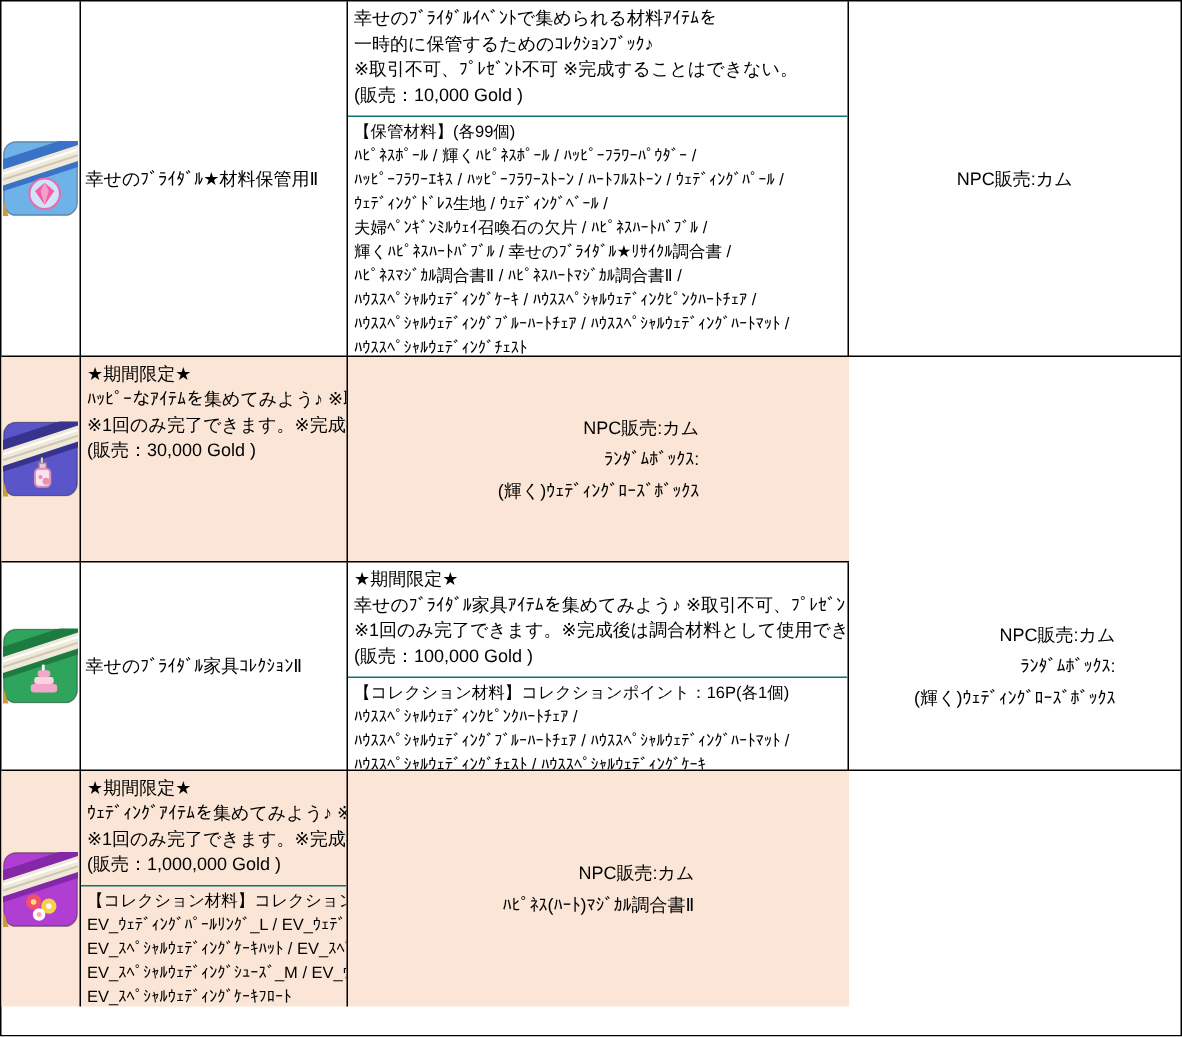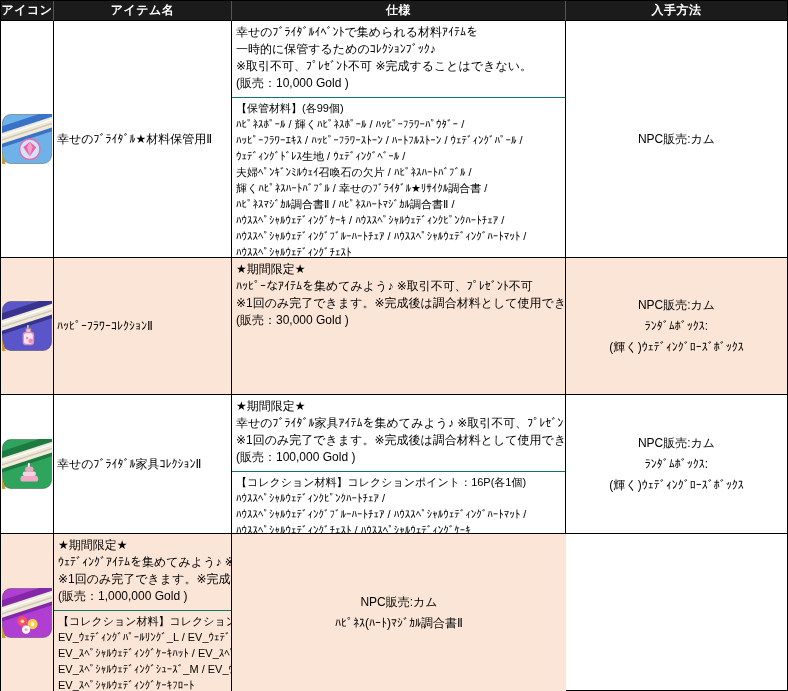--- a/index.html
+++ b/index.html
@@ -15,34 +15,28 @@
   .cell.last{border-right:none;}
   .row-4 .cell{border-bottom:none;}
   .hcell{background:#1b1b1b;color:#fff;font-weight:bold;font-size:12px;display:flex;align-items:center;justify-content:center;border-right:1px solid #555;border-bottom:1px solid #000;letter-spacing:0.5px;}
   .hcell.last{border-right:none;}
   .alt .cell{background:#fbe5d6;}
   .icon-cell{display:flex;align-items:center;justify-content:center;}
   .name-cell{display:flex;align-items:center;padding-left:3px;font-size:12px;white-space:pre;}
   .spec-cell{display:flex;flex-direction:column;padding:0;}
   .spec-desc{height:73px;flex:none;padding:3px 4px 0 4px;font-size:12px;line-height:17px;white-space:pre;overflow:hidden;}
   .spec-materials{flex:1;border-top:1px solid #0f766e;padding:2px 4px;font-size:11px;line-height:16px;white-space:pre;overflow:hidden;}
-  .obtain-cell{display:flex;align-items:center;justify-content:center;text-align:center;font-size:12px;line-height:21px;white-space:pre;}
+  .obtain-cell{display:flex;align-items:center;justify-content:center;text-align:right;font-size:12px;line-height:21px;white-space:pre;}
   .book-icon{display:block;}
 </style>
 </head>
 <body>
 
 <div class="table">
 
-  <div class="row row-header">
-    <div class="hcell">アイコン</div>
-    <div class="hcell">アイテム名</div>
-    <div class="hcell">仕様</div>
-    <div class="hcell last">入手方法</div>
-  </div>
 
   <div class="row row-1">
     <div class="cell icon-cell">
       <svg class="book-icon" viewBox="0 0 54 54" width="50" height="50" style="--cover: #6fb2e8; --cover2: #3a72c8; --emblem: #f060a8;">
         <rect x="0.5" y="0.5" width="53" height="53" rx="9" fill="var(--cover)" stroke="#00000055"></rect>
         <g transform="rotate(-18 27 18)">
           <rect x="-12" y="11" width="80" height="13" fill="#efe9da"></rect>
           <line x1="-12" y1="15" x2="68" y2="15" stroke="#ffffff" stroke-width="1.5"></line>
           <line x1="-12" y1="19" x2="68" y2="19" stroke="#cfc7b4" stroke-width="1.5"></line>
           <rect x="-12" y="5" width="80" height="7" rx="3" fill="var(--cover2)"></rect>
@@ -86,21 +80,20 @@
           <rect x="-12" y="23" width="80" height="4" fill="var(--cover2)"></rect>
           <rect x="-12" y="27" width="6" height="22" fill="#c89b3c"></rect>
         </g>
         <line x1="28" y1="26" x2="28" y2="32" stroke="#e8d890" stroke-width="1.5"></line>
         <rect x="26" y="30" width="5" height="5" fill="#e8c8d8" stroke="#b88aa8" stroke-width="1"></rect>
         <rect x="23" y="34" width="11" height="13" rx="3" fill="#fbe3ef" stroke="#d890b8" stroke-width="1.5"></rect>
         <circle cx="31" cy="43" r="2.5" fill="var(--emblem)"></circle>
         <circle cx="27" cy="40" r="1.5" fill="var(--emblem)"></circle>
       </svg>
     </div>
-    <div class="cell name-cell">ﾊｯﾋﾟｰﾌﾗﾜｰｺﾚｸｼｮﾝⅡ</div>
     <div class="cell spec-cell">
       <div class="spec-desc">★期間限定★
 ﾊｯﾋﾟｰなｱｲﾃﾑを集めてみよう♪ ※取引不可、ﾌﾟﾚｾﾞﾝﾄ不可
 ※1回のみ完了できます。※完成後は調合材料として使用できます。
 (販売：30,000 Gold )</div>
     </div>
     <div class="cell obtain-cell last">NPC販売:カム
 ﾗﾝﾀﾞﾑﾎﾞｯｸｽ:
 (輝く)ｳｪﾃﾞｨﾝｸﾞﾛｰｽﾞﾎﾞｯｸｽ</div>
   </div>

